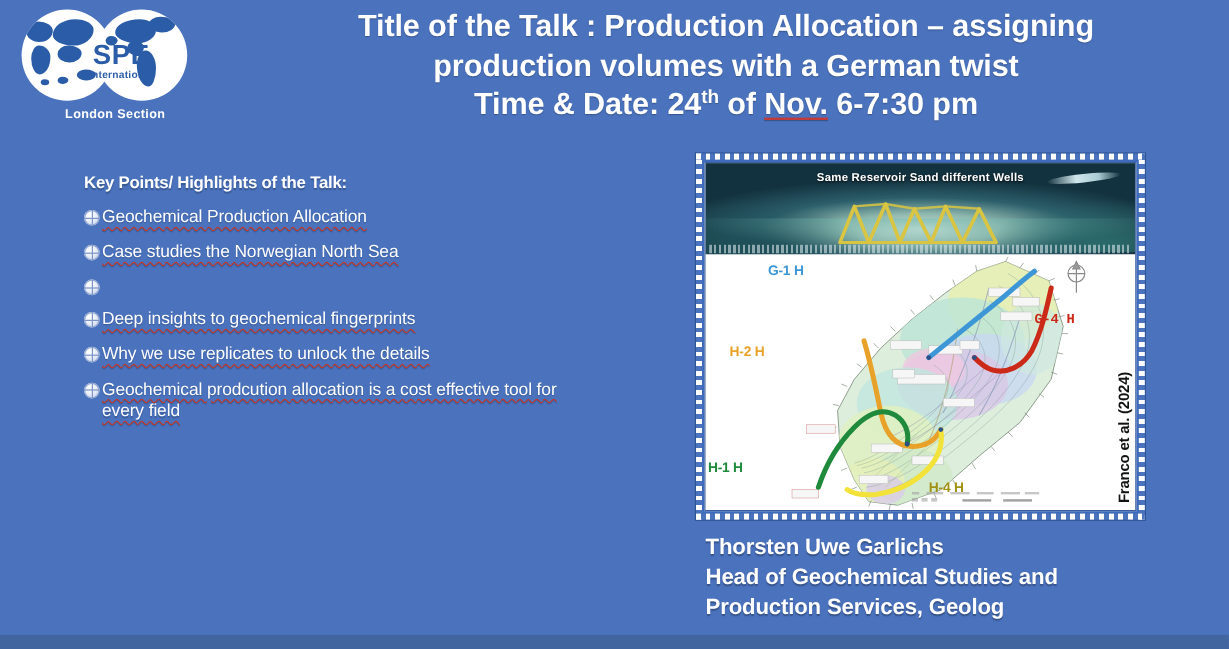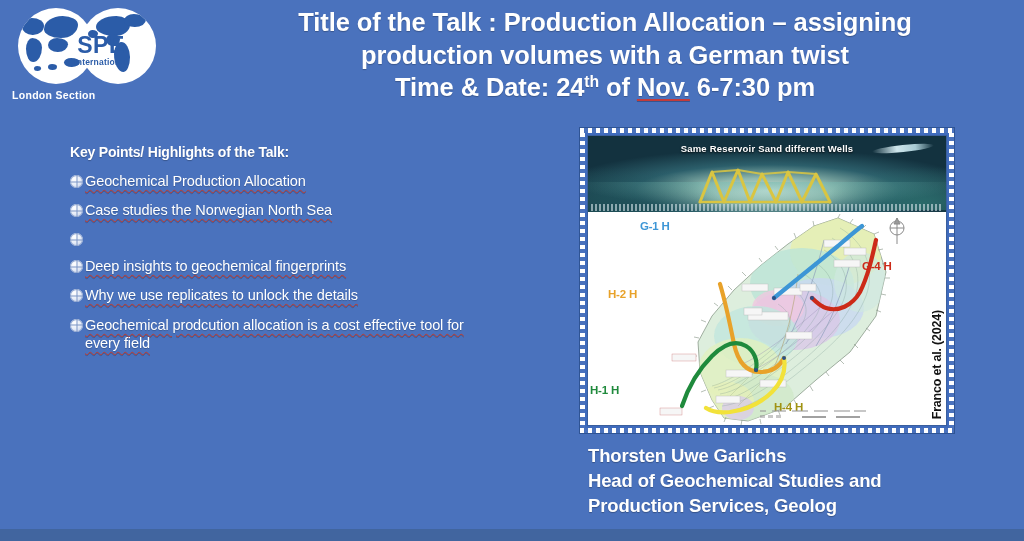--- a/index.html
+++ b/index.html
@@ -18,21 +18,21 @@
   .globe{position:absolute;top:0;width:76px;height:76px;border-radius:50%;
          background:#ffffff;overflow:hidden;}
   .globe.left{left:2px;}
   .globe.right{left:64px;}
   .land{position:absolute;background:#2b5ca8;border-radius:45% 55% 50% 48%/50% 45% 55% 50%;}
   .reg{position:absolute;right:-2px;bottom:4px;color:#ffffff;font-size:7px;}
   .spe-text{position:absolute;left:40px;top:26px;width:90px;text-align:center;z-index:5;}
   .spe-word{font-size:23px;font-weight:bold;color:#2b5ca8;letter-spacing:.5px;line-height:1;
             font-family:"Liberation Sans", sans-serif;}
   .spe-sub{font-size:8.5px;font-weight:bold;color:#2b5ca8;letter-spacing:.2px;line-height:1.2;text-align:center;}
-  .london{text-align:left;font-size:10.5px;font-weight:bold;color:#ffffff;margin-top:5px;
+  .london{text-align:center;font-size:10.5px;font-weight:bold;color:#ffffff;margin-top:5px;
           letter-spacing:.3px;}
 
   
   .title-block{position:absolute;left:205px;top:6px;width:800px;text-align:center;
     color:#ffffff;font-weight:bold;font-size:25.5px;line-height:1.28;
     text-shadow:0 1px 1px rgba(0,0,0,.25);letter-spacing:-.1px;}
   .title-block sup{font-size:.62em;vertical-align:super;}
   .sp-nov{text-decoration:underline;text-decoration-color:#c23b3b;
           text-decoration-style:solid;text-underline-offset:3px;}
 
@@ -90,21 +90,21 @@
   .seabed-caption{position:absolute;left:3px;right:3px;bottom:1px;height:7px;
     background:repeating-linear-gradient(90deg,rgba(210,225,230,.82) 0 2px,rgba(20,50,60,0) 2px 4px);
     opacity:.75;}
 
   
   .mapwrap{position:relative;height:calc(100% - 76px);background:#ffffff;overflow:hidden;}
   .map-svg{position:absolute;left:0;top:0;}
   .lbl{position:absolute;font-weight:bold;font-size:11.5px;letter-spacing:-.2px;
        font-family:"Liberation Sans", sans-serif;white-space:nowrap;}
   .lbl-g1{color:#3d96d6;left:52px;top:8px;text-align:center;}
-  .lbl-g4{color:#cc2a18;left:274px;top:48px;}
+  .lbl-g4{color:#cc2a18;left:274px;top:48px;font-family:Liberation Mono, monospace;}
   .lbl-h2{color:#e8a22a;left:20px;top:76px;}
   .lbl-h1{color:#1f8a3c;left:2px;top:172px;}
   .lbl-h4{color:#a09313;left:186px;top:189px;}
   .credit{position:absolute;right:2px;bottom:6px;color:#121212;font-size:12.5px;
           font-weight:bold;letter-spacing:-.2px;
           writing-mode:vertical-rl;transform:rotate(180deg);}
   .scalebar{position:absolute;left:170px;bottom:3px;width:110px;height:12px;opacity:.55;}
 
   
   .presenter{position:absolute;left:588px;top:444px;width:400px;color:#ffffff;

